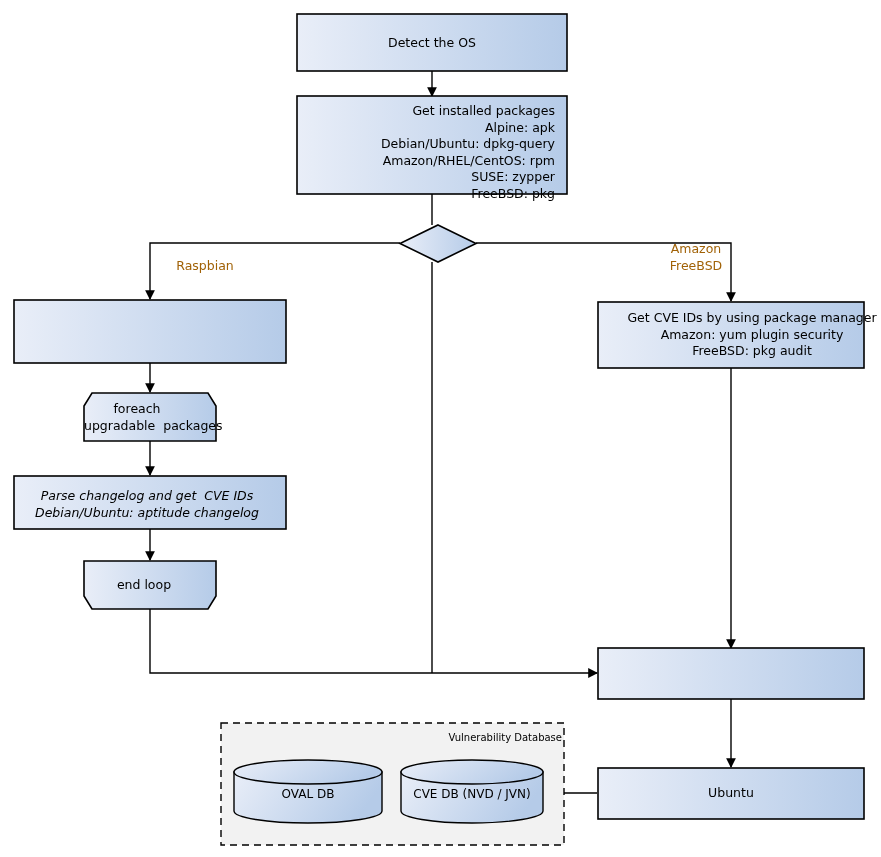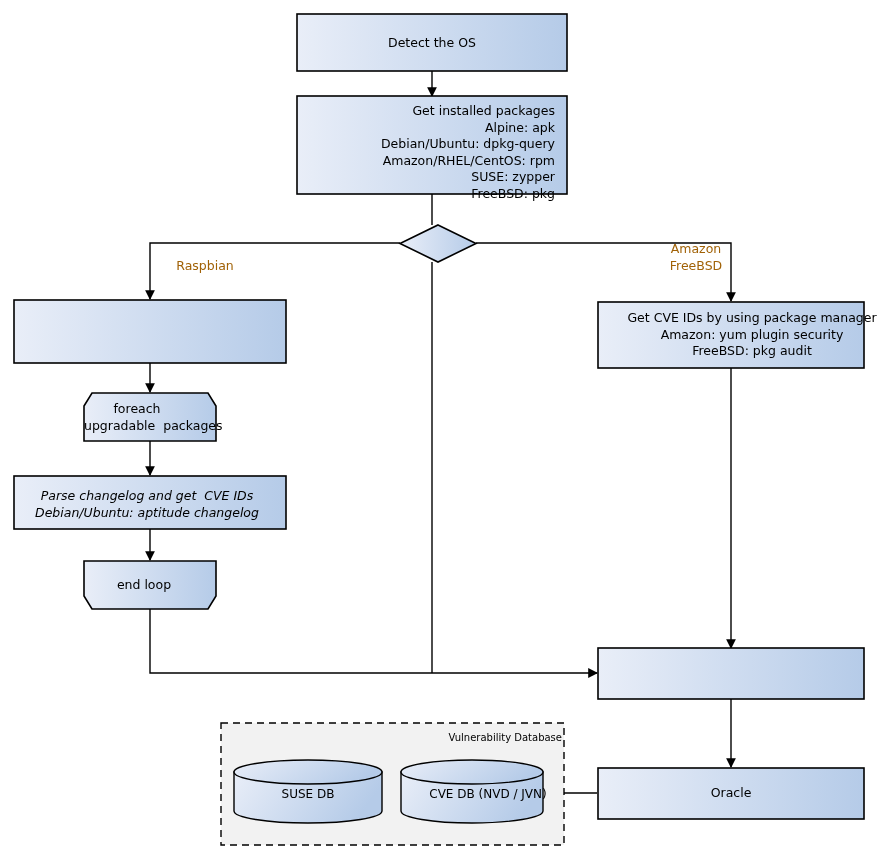--- a/index.html
+++ b/index.html
@@ -155,25 +155,25 @@
   <div class="node-text t-center" style="left:14px; top:488px; width:266px;font-style:italic;" id="parseLines">Parse changelog and get  CVE IDs
 Debian/Ubuntu: aptitude changelog</div>
 
   <div class="node-text t-center" style="left:84px; top:577px; width:120px;">end loop</div>
 
   <div class="node-text t-center" style="left:596px; top:310px; width:312px;" id="cveLines">Get CVE IDs by using package manager
 Amazon: yum plugin security
 FreeBSD: pkg audit</div>
 
 
-  <div class="node-text t-center" style="left:598px; top:785px; width:266px;">Oracle</div>
+  <div class="node-text t-center" style="left:598px; top:785px; width:266px;">Ubuntu</div>
 
-  <div class="node-text t-center" style="left:234px; top:786px; width:148px; font-size:12px;">SUSE DB</div>
+  <div class="node-text t-center" style="left:234px; top:786px; width:148px; font-size:12px;">OVAL DB</div>
 
-  <div class="node-text t-center" style="left:401px; top:786px; width:142px; font-size:12px;margin-left:16px;">CVE DB (NVD / JVN)</div>
+  <div class="node-text t-center" style="left:401px; top:786px; width:142px; font-size:12px;">CVE DB (NVD / JVN)</div>
 
   <div class="group-title" style="left:229px; top:729px; width:333px;">Vulnerability Database</div>
 
   <div class="edge-label t-center" style="left:150px; top:258px; width:110px;">Raspbian</div>
 
 
   <div class="edge-label t-center" style="left:641px; top:241px; width:110px;" id="amzLines">Amazon
 FreeBSD</div>
 
   <div class="hit" style="left:297px; top:14px; width:270px; height:57px;"></div>

